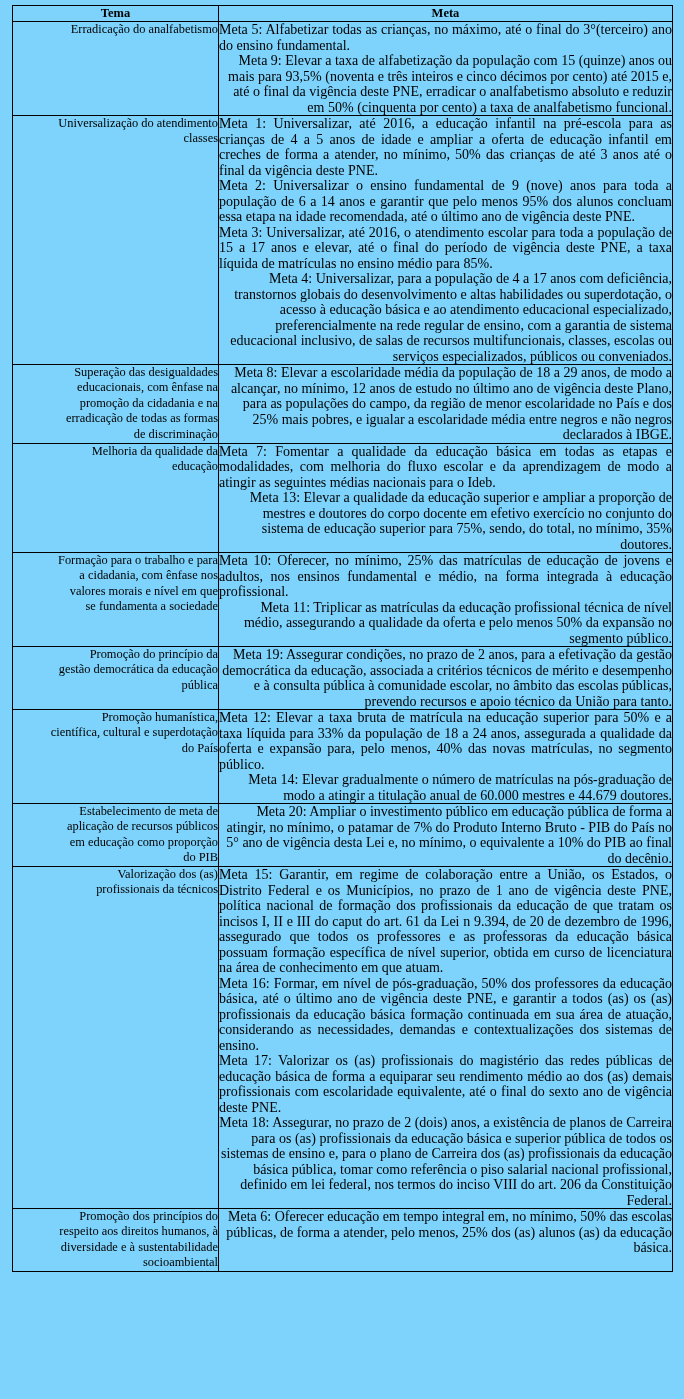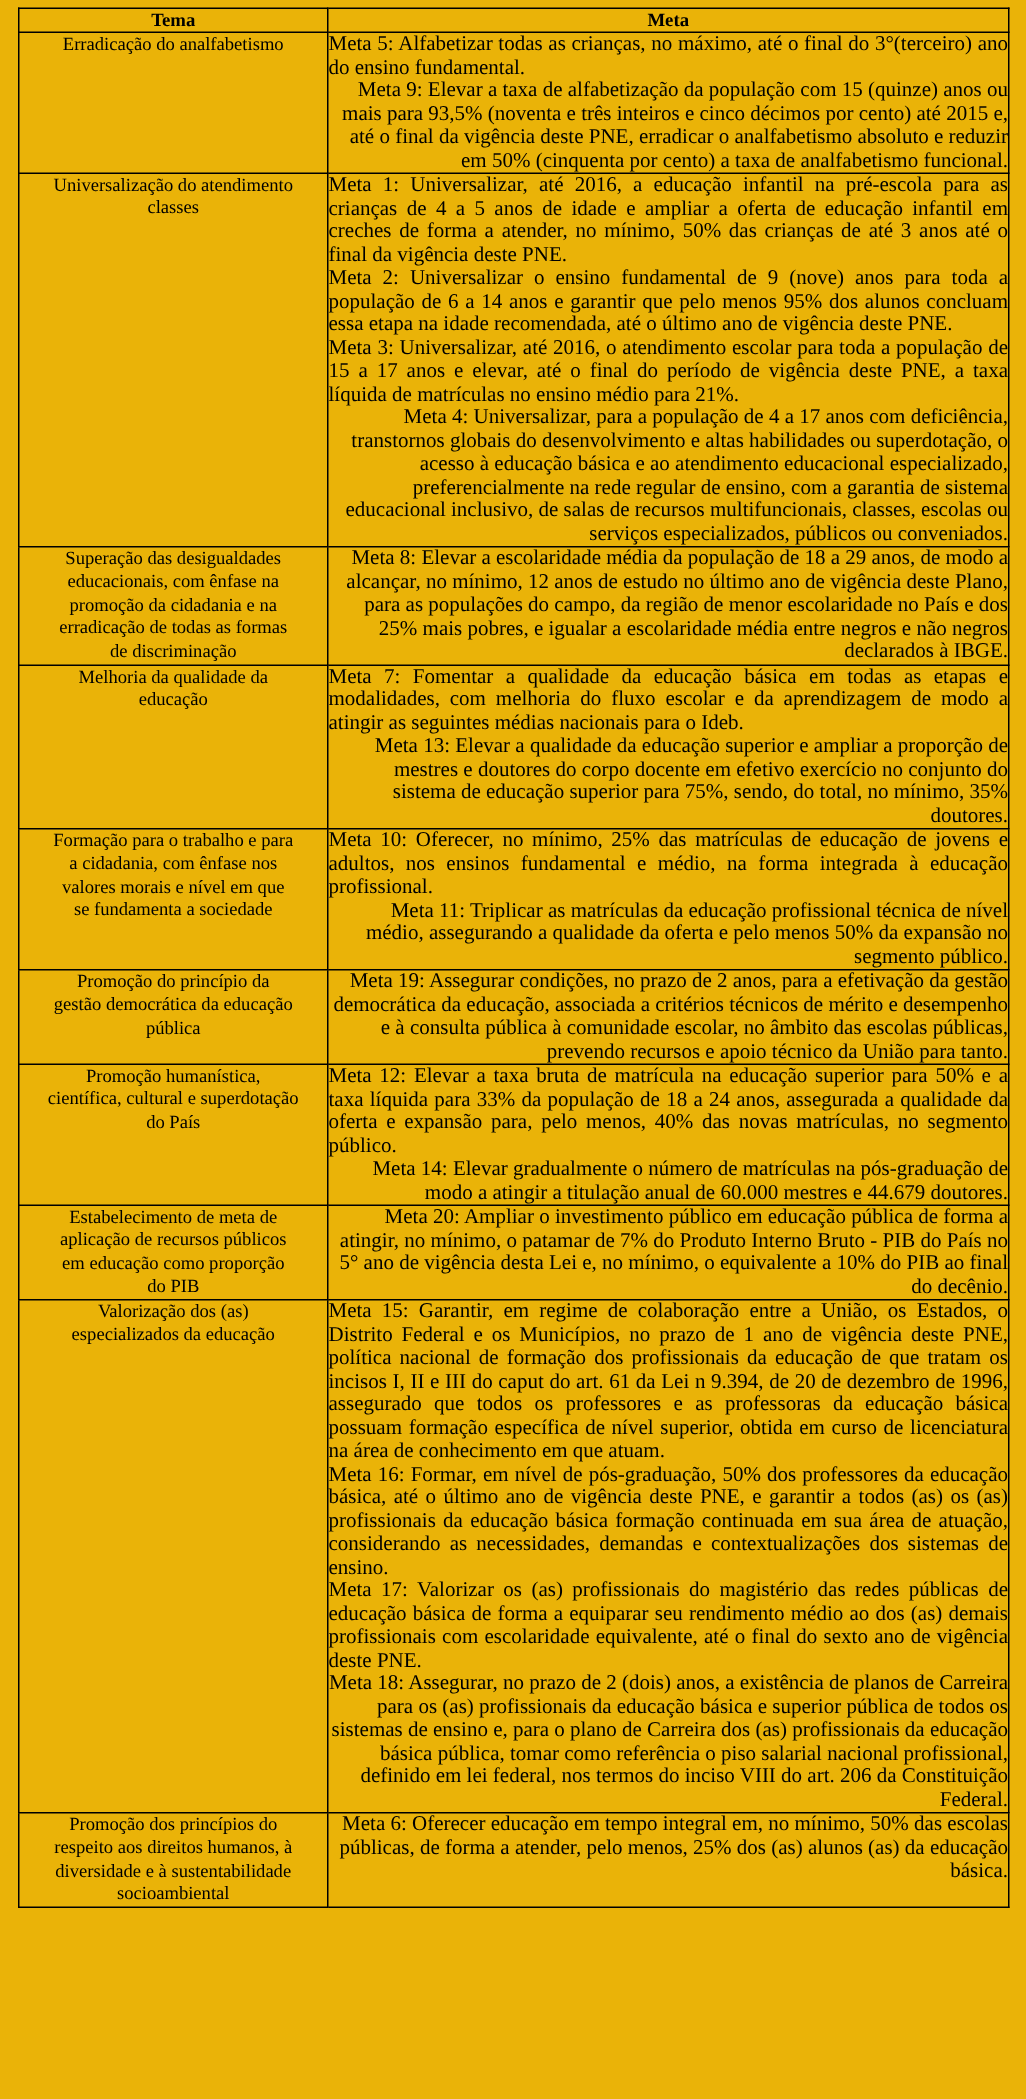--- a/index.html
+++ b/index.html
@@ -12,21 +12,21 @@
     height: 1399px;
     font-family: "Liberation Serif", "DejaVu Serif", serif;
     color: #000000;
     overflow: hidden;
   }
 
   .page {
     position: relative;
     width: 684px;
     height: 1399px;
-    background: #eab308;
+    background: #7dd3fc;
   }
 
   
   .table-wrap {
     position: absolute;
     left: 12px;
     top: 5px;
     width: 660px;
   }
 
@@ -54,21 +54,21 @@
     font-size: 12.5px;
     line-height: 15px;
     padding: 2px 4px 3px 4px;
     border-bottom: 1.4px solid #000;
   }
 
   td.tema {
     font-size: 12.4px;
     line-height: 15.4px;
     padding: 2px 4px 3px 5px;
-    text-align: center;
+    text-align: right;
     hyphens: none;
   }
 
   td.meta {
     font-size: 14px;
     line-height: 15.5px;
     padding: 2px 6px 3px 6px;
     text-align: justify;
     text-justify: inter-word;
   }
@@ -117,21 +117,21 @@
             </td>
           </tr>
           <tr>
             <td class="tema">
               <span class="tline">Universalização do atendimento</span>
               <span class="tline">classes</span>
             </td>
             <td class="meta">
               <p>Meta 1: Universalizar, até 2016, a educação infantil na pré-escola para as crianças de 4 a 5 anos de idade e ampliar a oferta de educação infantil em creches de forma a atender, no mínimo, 50% das crianças de até 3 anos até o final da vigência deste PNE.</p>
               <p>Meta 2: Universalizar o ensino fundamental de 9 (nove) anos para toda a população de 6 a 14 anos e garantir que pelo menos 95% dos alunos concluam essa etapa na idade recomendada, até o último ano de vigência deste PNE.</p>
-              <p>Meta 3: Universalizar, até 2016, o atendimento escolar para toda a população de 15 a 17 anos e elevar, até o final do período de vigência deste PNE, a taxa líquida de matrículas no ensino médio para 21%.</p>
+              <p>Meta 3: Universalizar, até 2016, o atendimento escolar para toda a população de 15 a 17 anos e elevar, até o final do período de vigência deste PNE, a taxa líquida de matrículas no ensino médio para 85%.</p>
               <p class="last">Meta 4: Universalizar, para a população de 4 a 17 anos com deficiência, transtornos globais do desenvolvimento e altas habilidades ou superdotação, o acesso à educação básica e ao atendimento educacional especializado, preferencialmente na rede regular de ensino, com a garantia de sistema educacional inclusivo, de salas de recursos multifuncionais, classes, escolas ou serviços especializados, públicos ou conveniados.</p>
             </td>
           </tr>
           <tr>
             <td class="tema">
               <span class="tline">Superação das desigualdades</span>
               <span class="tline">educacionais, com ênfase na</span>
               <span class="tline">promoção da cidadania e na</span>
               <span class="tline">erradicação de todas as formas</span>
               <span class="tline">de discriminação</span>
@@ -190,21 +190,21 @@
               <span class="tline">em educação como proporção</span>
               <span class="tline">do PIB</span>
             </td>
             <td class="meta">
               <p class="last">Meta 20: Ampliar o investimento público em educação pública de forma a atingir, no mínimo, o patamar de 7% do Produto Interno Bruto - PIB do País no 5° ano de vigência desta Lei e, no mínimo, o equivalente a 10% do PIB ao final do decênio.</p>
             </td>
           </tr>
           <tr>
             <td class="tema">
               <span class="tline">Valorização dos (as)</span>
-              <span class="tline">especializados da educação</span>
+              <span class="tline">profissionais da técnicos</span>
             </td>
             <td class="meta">
               <p>Meta 15: Garantir, em regime de colaboração entre a União, os Estados, o Distrito Federal e os Municípios, no prazo de 1 ano de vigência deste PNE, política nacional de formação dos profissionais da educação de que tratam os incisos I, II e III do caput do art. 61 da Lei n 9.394, de 20 de dezembro de 1996, assegurado que todos os professores e as professoras da educação básica possuam formação específica de nível superior, obtida em curso de licenciatura na área de conhecimento em que atuam.</p>
               <p>Meta 16: Formar, em nível de pós-graduação, 50% dos professores da educação básica, até o último ano de vigência deste PNE, e garantir a todos (as) os (as) profissionais da educação básica formação continuada em sua área de atuação, considerando as necessidades, demandas e contextualizações dos sistemas de ensino.</p>
               <p>Meta 17: Valorizar os (as) profissionais do magistério das redes públicas de educação básica de forma a equiparar seu rendimento médio ao dos (as) demais profissionais com escolaridade equivalente, até o final do sexto ano de vigência deste PNE.</p>
               <p class="last">Meta 18: Assegurar, no prazo de 2 (dois) anos, a existência de planos de Carreira para os (as) profissionais da educação básica e superior pública de todos os sistemas de ensino e, para o plano de Carreira dos (as) profissionais da educação básica pública, tomar como referência o piso salarial nacional profissional, definido em lei federal, nos termos do inciso VIII do art. 206 da Constituição Federal.</p>
             </td>
           </tr>
           <tr>
             <td class="tema">

